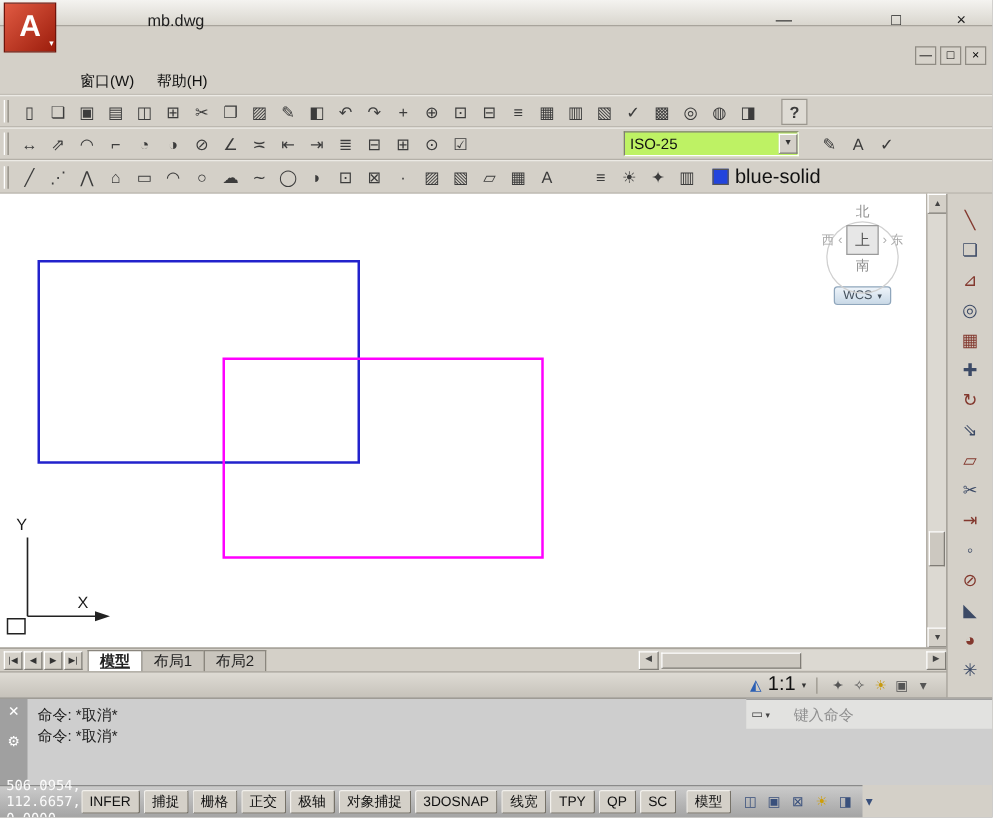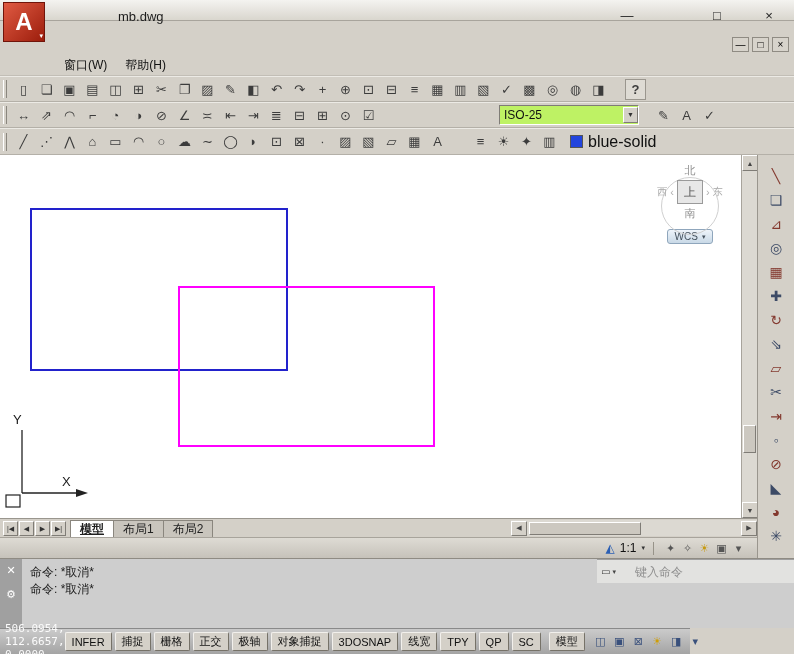--- a/index.html
+++ b/index.html
@@ -88,21 +88,21 @@
   .tab.active { background:#fff; font-weight:bold; text-decoration:underline; position:relative; z-index:2; }
   .hscroll { margin-left:auto; display:flex; align-items:center; height:16px; width:246px; background:#dcd9d2; align-self:center; }
   .harrow { width:16px; height:15px; background:#d4d0c8; border:1px solid; border-color:#fff #7f7c76 #7f7c76 #fff; font-size:7px; text-align:center; line-height:12px; color:#444; }
   .htrack { position:relative; flex:1; height:15px; }
   .hthumb { position:absolute; left:2px; top:1px; width:112px; height:13px; background:#ccc8c0; border:1px solid; border-color:#fff #7f7c76 #7f7c76 #fff; }
 
   
   .annorow { top:537px; width:757px; height:21px; background:linear-gradient(#dedbd4,#c6c2ba); border-top:1px solid #a8a49c;
              display:flex; align-items:center; justify-content:flex-end; padding-right:10px; gap:5px; z-index:6; }
   .anno-a { color:#2b5fb4; font-size:12px; }
-  .annoscale { font-size:12px; color:#111; }
+  .annoscale { font-size:16px; color:#111; }
   .anno-caret { font-size:7px; color:#333; }
   .annosep { width:1px; height:13px; background:#979389; margin:0 3px; }
   .aicon { width:17px; font-size:11px; text-align:center; color:#555; }
   .aicon:nth-of-type(3) { color:#c79a10; }
 
   
   .cmdblock { top:558px; width:794px; height:70px; display:flex; background:#cecece; border-top:1px solid #8f8b83; z-index:7; }
   .cmd-strip { width:22px; background:#a0a0a0; display:flex; flex-direction:column; align-items:center; padding-top:6px; gap:13px; }
   .cmd-strip button { color:#fff; font-size:11px; line-height:11px; }
   .cmd-main { flex:1; display:flex; flex-direction:row; }

